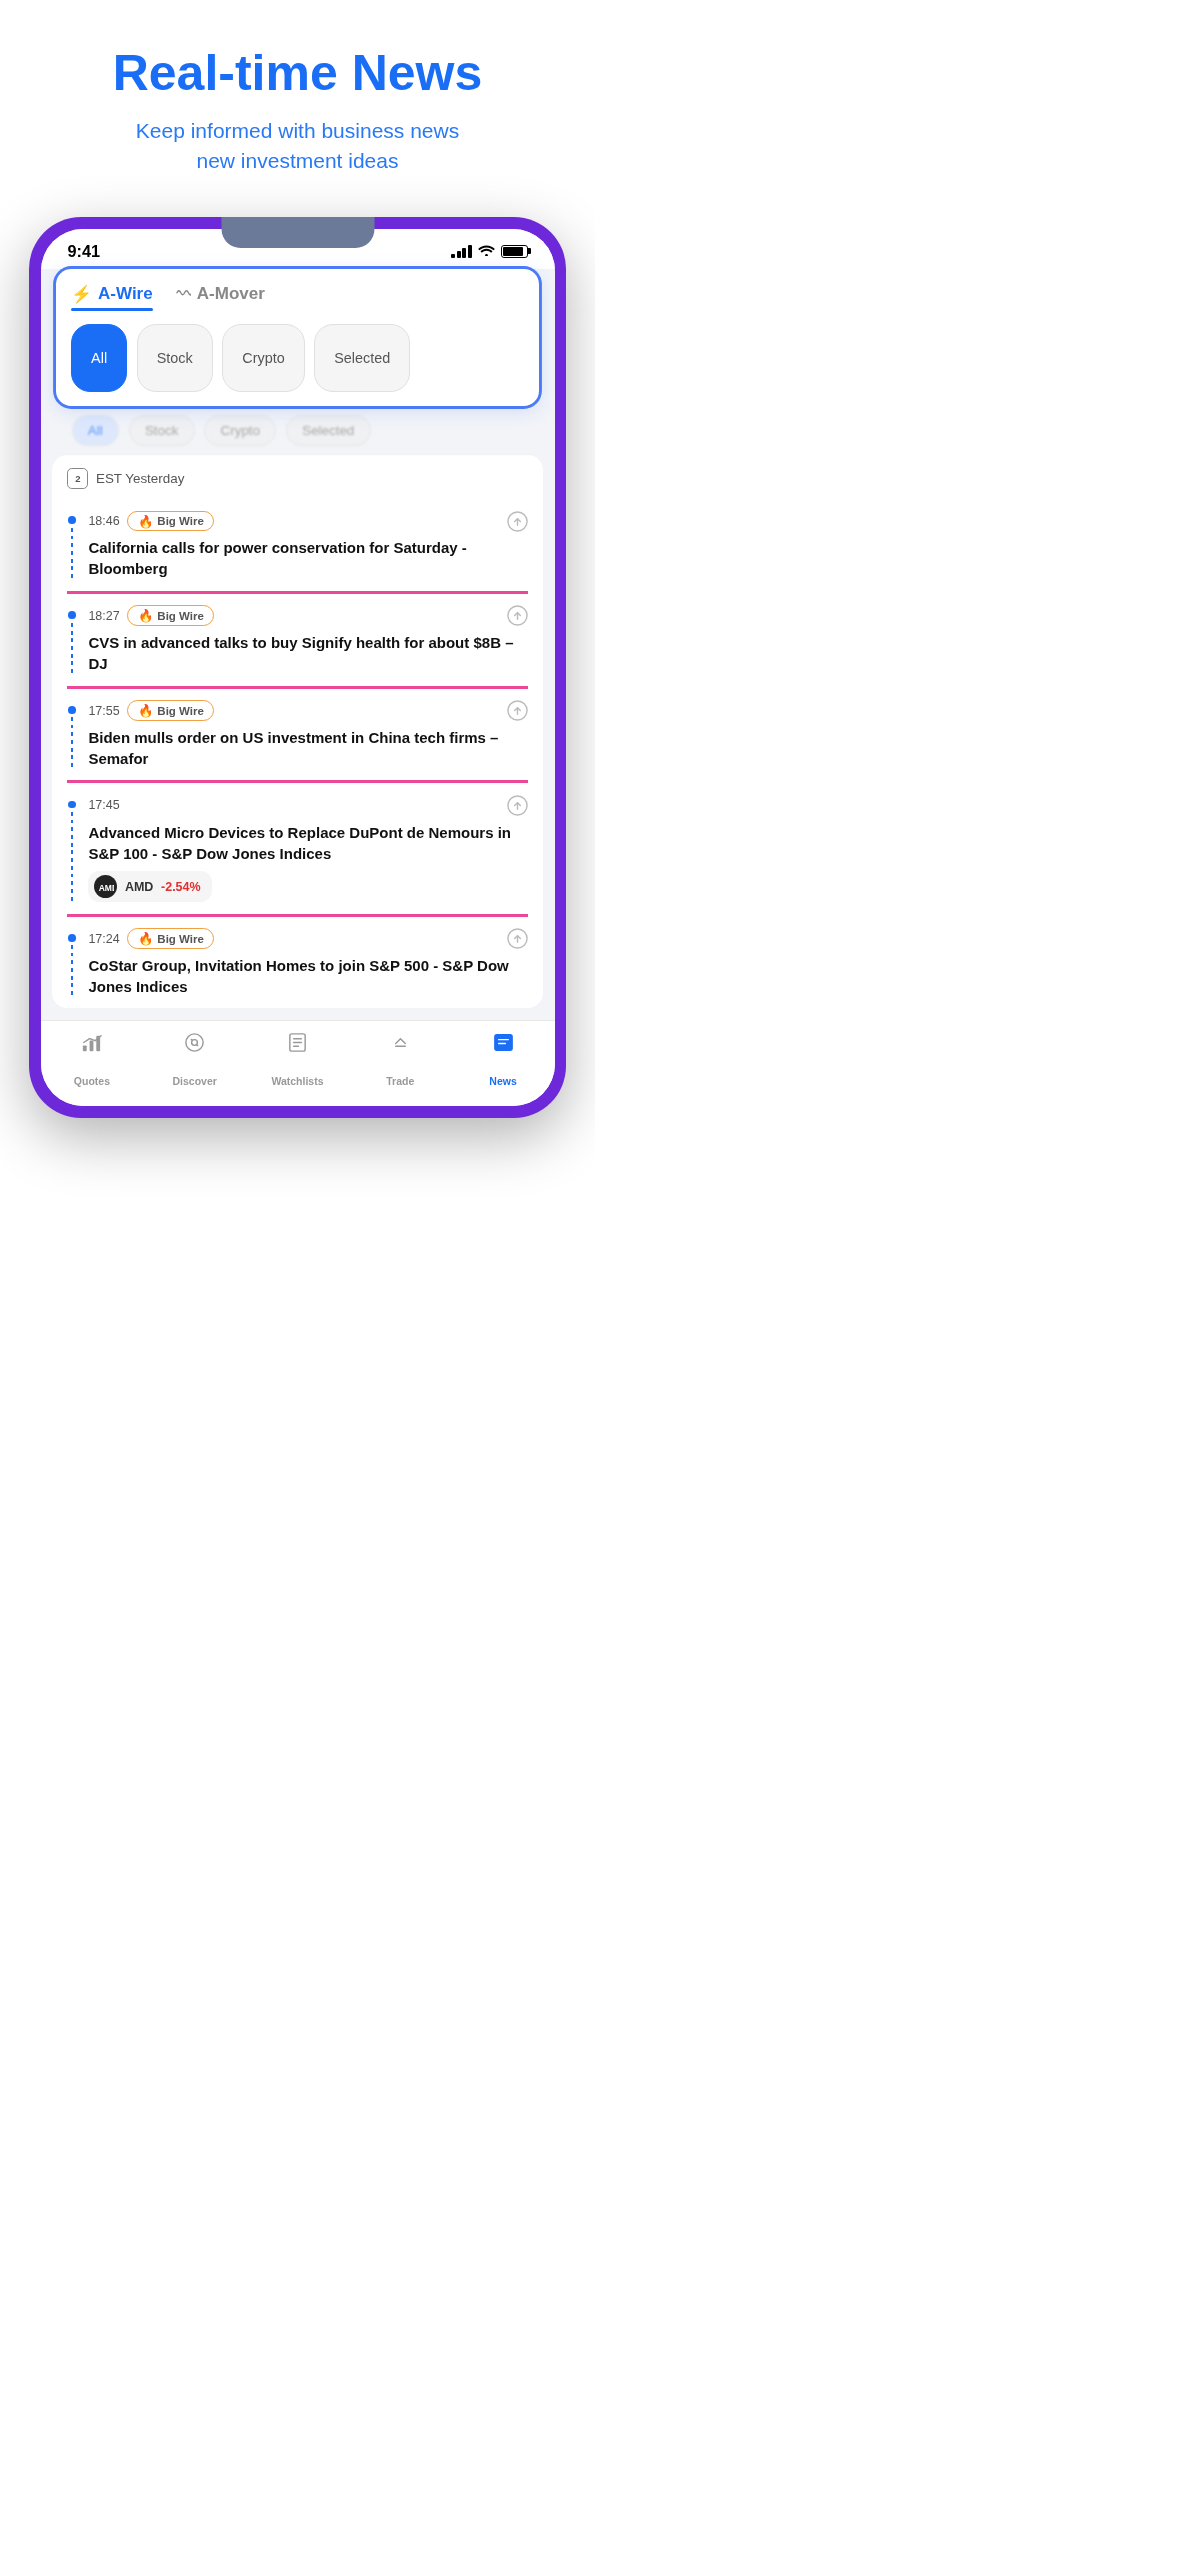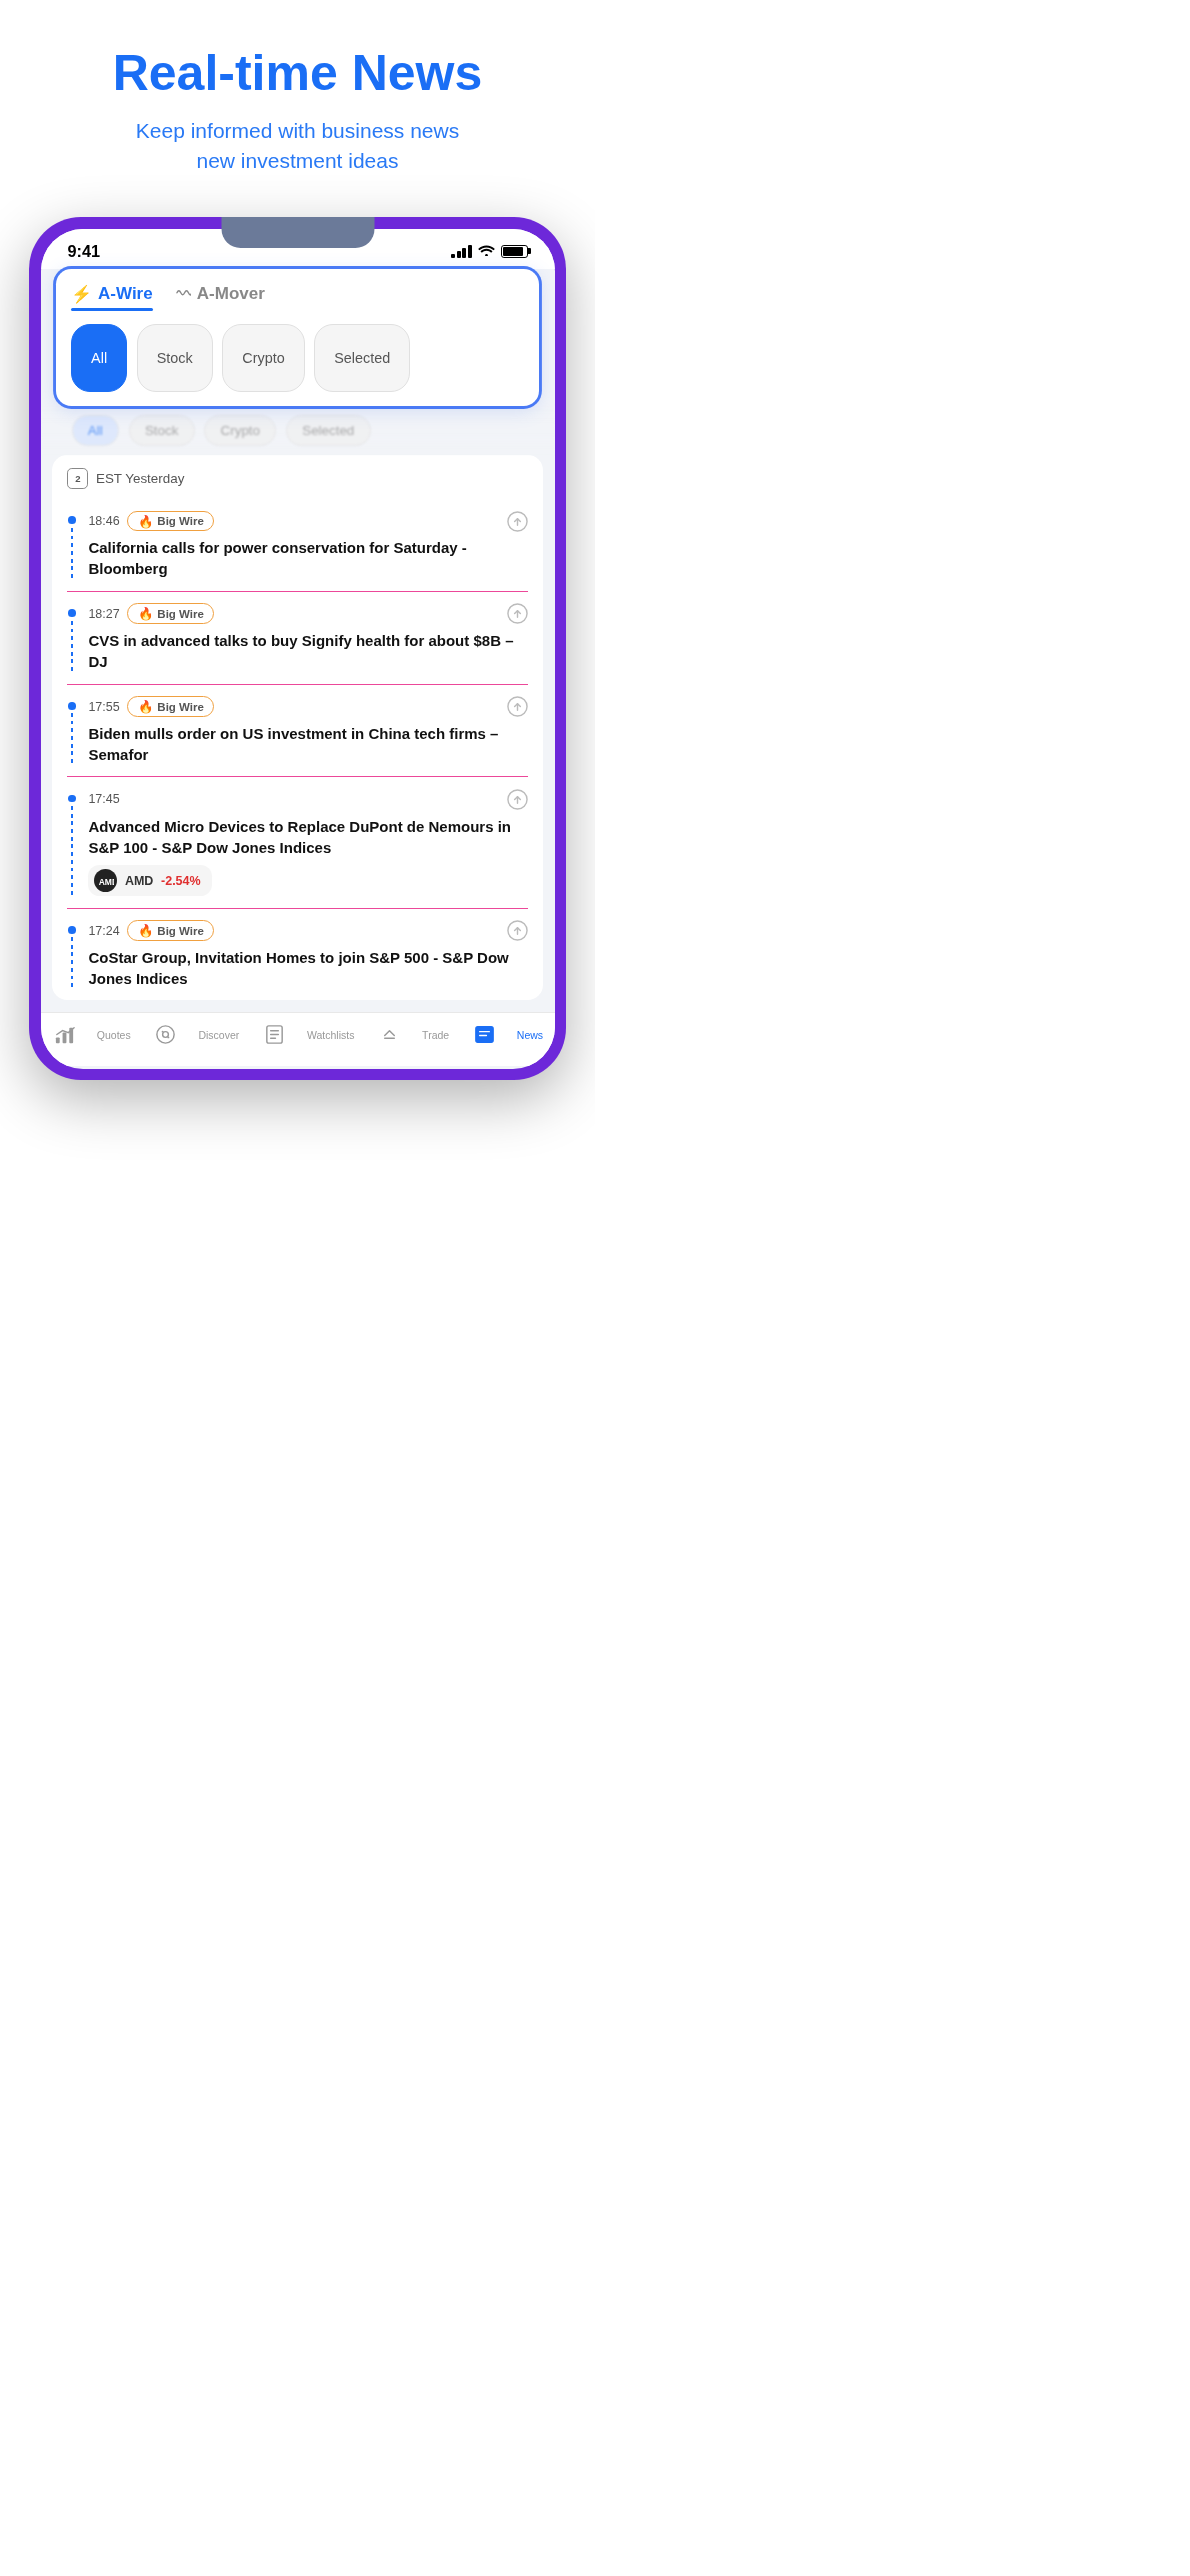--- a/index.html
+++ b/index.html
@@ -255,21 +255,21 @@
       font-size: 9.6px;
       color: #555;
       font-weight: 700;
       flex-shrink: 0;
     }
 
     
     .news-item {
       display: flex;
       padding: 11.5px 0;
-      border-bottom: 1px solid #ec4899;
+      border-bottom: 3px solid #ec4899;
       position: relative;
     }
     .news-item:last-child {
       border-bottom: none;
     }
     .timeline-col {
       display: flex;
       flex-direction: column;
       align-items: center;
       width: 9.6px;
@@ -378,25 +378,26 @@
     .bottom-nav {
       display: flex;
       justify-content: space-around;
       align-items: center;
       background: #fff;
       padding: 9.6px 0 19px;
       border-top: 1px solid #e8e8e8;
     }
     .nav-item {
       display: flex;
-      flex-direction: row;
+      flex-direction: column;
       align-items: center;
       gap: 20px;
       cursor: pointer;
       min-width: 58px;
+      font-weight: bold;
     }
     .nav-item-icon {
       width: 25px;
       height: 25px;
       display: flex;
       align-items: center;
       justify-content: center;
     }
     .nav-item-label {
       font-size: 10.5px;

